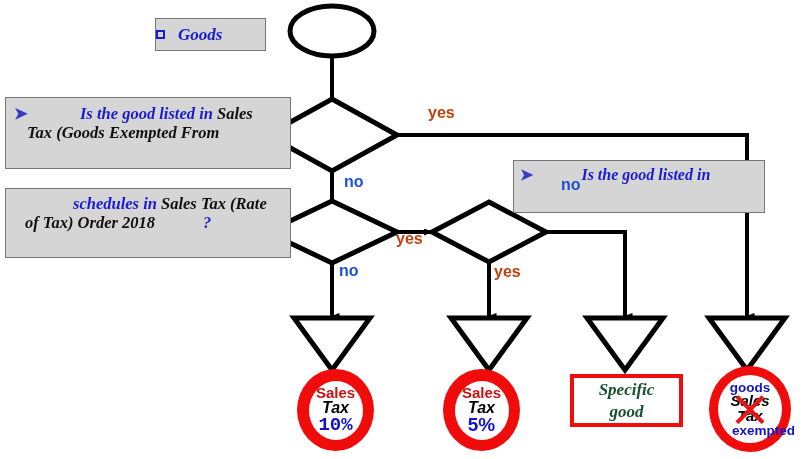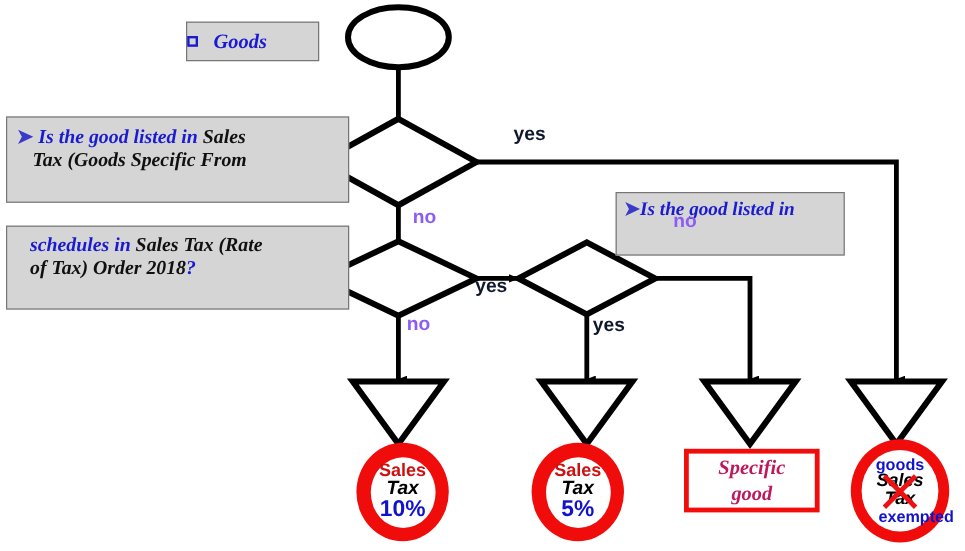--- a/index.html
+++ b/index.html
@@ -27,21 +27,21 @@
     position: absolute;
     background: #d5d5d5;
     border: 1px solid #767676;
     box-sizing: border-box;
     font-family: "Liberation Serif", serif;
     font-weight: bold;
     font-style: italic;
     color: #1a1a1a;
     line-height: 1.17;
   }
-  .note .blue { color: #1a1ad0; }
+  .note .blue { color: #1a1ad0; margin-left: 48px; }
   .note .blk  { color: #101010; }
   .bullet-sq {
     display: inline-block;
     width: 9px;
     height: 9px;
     border: 2px solid #1a1ad0;
     box-sizing: border-box;
     vertical-align: 1px;
   }
   .bullet-ar {
@@ -61,35 +61,35 @@
     padding: 6px 8px 0 8px;
   }
   #note-exempt-order .ln { display: block; }
   #note-exempt-order .ln1 { text-indent: 0; }
   #note-rate-order {
     left: 5px; top: 188px; width: 286px; height: 70px;
     font-size: 16.5px;
     padding: 5px 8px 0 6px;
   }
   #note-first-sched {
-    left: 513px; top: 160px; width: 191px; height: 53px;
+    left: 513px; top: 160px; width: 252px; height: 53px;
     font-size: 16px;
     padding: 5px 8px 12px 6px;
   }
   .note .indent { padding-left: 13px; display: block; }
   
   .flab {
     position: absolute;
     font-family: "Liberation Sans", sans-serif;
     font-weight: bold;
     font-size: 16px;
     white-space: nowrap;
   }
-  .flab.yes { color: #0f172a; }
-  .flab.no  { color: #8b5cf6; text-align: right; }
+  .flab.yes { color: #c2410c; }
+  .flab.no  { color: #1d4ed8; text-align: right; }
   #lab-yes1 { left: 428px; top: 104px; }
   #lab-no1  { left: 344px; top: 173px; }
   #lab-no2  { left: 339px; top: 262px; }
   #lab-yes2 { left: 396px; top: 230px; }
   #lab-yes3 { left: 494px; top: 263px; }
   #lab-no3  { left: 561px; top: 176px; }
   
   .donut {
     position: absolute;
     border-radius: 50%;
@@ -113,21 +113,21 @@
     line-height: 0.98;
     white-space: nowrap;
   }
   .r-red  { color: #cc1111; }
   .r-blk  { color: #000000; font-style: italic; }
   .r-blue { color: #1212cc; }
   #res-10 { left: 297px; top: 369px; width: 77px; height: 82px; }
   #res-10 .hole { width: 54px; height: 59px; }
   #res-10 .l1 { font-size: 15px; }
   #res-10 .l2 { font-size: 16px; }
-  #res-10 .l3 { font-size: 19px; }
+  #res-10 .l3 { font-size: 19px; font-family: Liberation Mono, monospace; }
   #res-5 { left: 443px; top: 369px; width: 77px; height: 82px; }
   #res-5 .hole { width: 54px; height: 59px; }
   #res-5 .l1 { font-size: 15px; }
   #res-5 .l2 { font-size: 16px; }
   #res-5 .l3 { font-size: 19px; }
   #res-exempt { left: 709px; top: 366px; width: 82px; height: 86px; }
   #res-exempt .hole { width: 64px; height: 68px; }
   #res-exempt .l1 { font-size: 13.5px; }
   #res-exempt .l2 { font-size: 15px; }
   #res-exempt .l3 { font-size: 15px; }
@@ -145,21 +145,21 @@
     background: #ffffff;
     box-sizing: border-box;
     display: flex;
     flex-direction: column;
     align-items: center;
     justify-content: center;
     font-family: "Liberation Serif", serif;
     font-style: italic;
     font-weight: bold;
     font-size: 17px;
-    color: #be185d;
+    color: #14532d;
     line-height: 1.25;
   }
 </style>
 </head>
 <body>
 
 <div id="canvas">
 
   <svg class="layer" viewBox="0 0 804 459">
     <defs>
@@ -199,21 +199,21 @@
     <polygon points="709,318 785,318 747,370" fill="#ffffff" stroke="#000000" stroke-width="5"></polygon>
   </svg>
 
   <div class="note" id="note-goods">
     <span class="bullet-sq"></span>
     <span class="txt blue">Goods</span>
   </div>
 
   <div class="note" id="note-exempt-order">
     <span class="ln ln1"><span class="bullet-ar">➤</span>&nbsp;<span class="blue">Is the good listed in </span><span class="blk">Sales</span></span>
-    <span class="ln indent blk">Tax (Goods Specific From</span>
+    <span class="ln indent blk">Tax (Goods Exempted From</span>
   </div>
 
   <div class="note" id="note-rate-order">
     <span class="ln indent"><span class="blue">schedules in </span><span class="blk">Sales Tax (Rate</span></span>
     <span class="ln indent"><span class="blk">of Tax) Order 2018</span><span class="blue">?</span></span>
   </div>
 
   <div class="note" id="note-first-sched">
     <span class="ln"><span class="bullet-ar">➤</span><span class="blue">Is the good listed in</span></span>
   </div>

